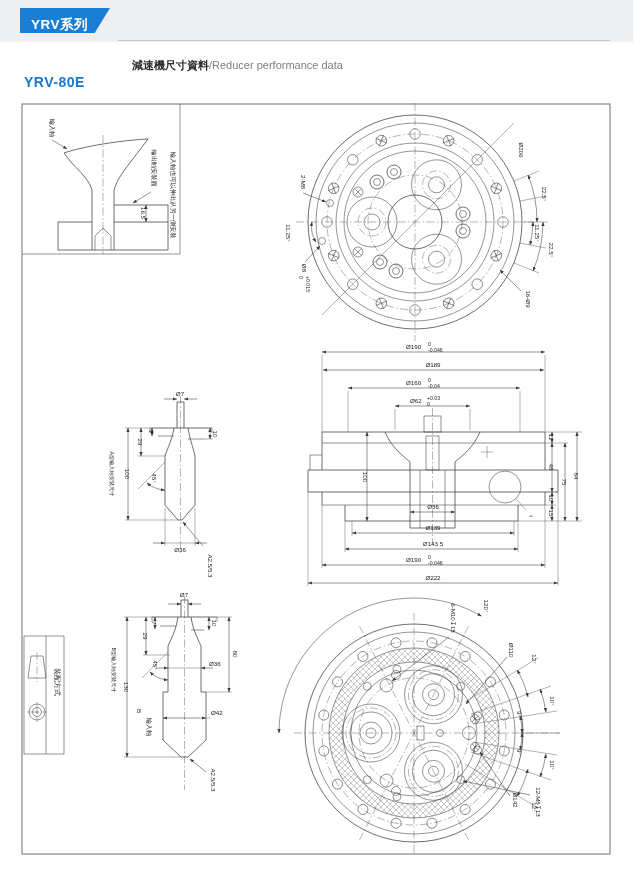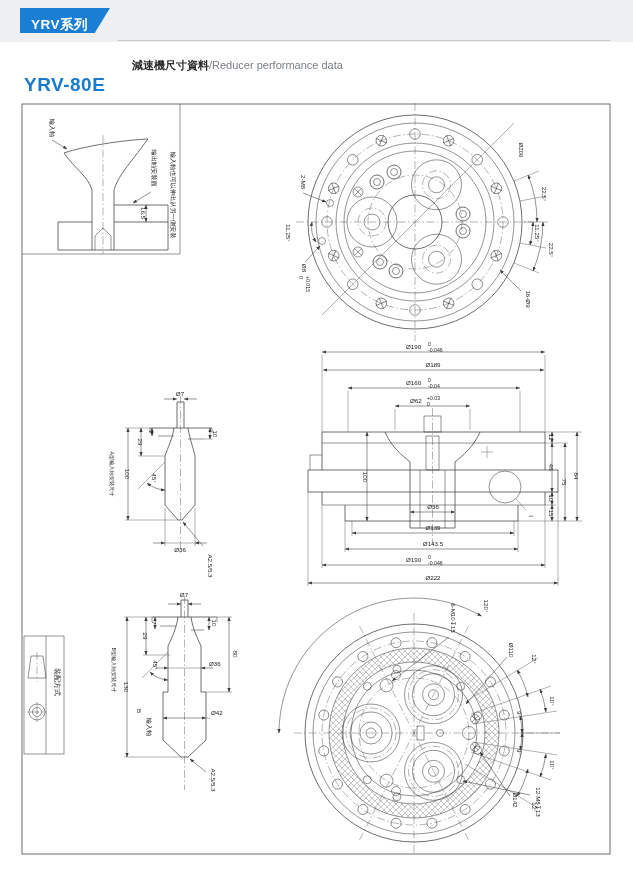--- a/index.html
+++ b/index.html
@@ -6,21 +6,21 @@
   body{width:633px;height:871px;position:relative;overflow:hidden;
        font-family:"Liberation Sans",sans-serif;}
   .header-band{position:absolute;left:0;top:0;width:633px;height:42px;background:#edeff2;}
   .series-tag{position:absolute;left:20px;top:8px;width:90px;height:25px;background:#1a7fd4;
       clip-path:polygon(0 0,100% 0,83% 100%,0 100%);color:#fff;font-size:13.5px;font-weight:bold;
       line-height:33px;padding-left:11px;box-sizing:border-box;letter-spacing:.5px;}
   .subtitle{position:absolute;left:132px;top:22px;font-size:11px;white-space:nowrap;margin-top:36px;}
   .subtitle .zh{color:#2b2b2b;font-weight:bold;}
   .subtitle .en{color:#7a7f84;font-weight:normal;}
   .header-underline{position:absolute;left:118px;top:40px;width:492px;height:1px;background:#c6cacd;}
-  .page-title{position:absolute;left:24px;top:74px;font-size:19px;font-weight:bold;color:#1879cf;letter-spacing:.5px;}
+  .page-title{position:absolute;left:24px;top:74px;font-size:14px;font-weight:bold;color:#1879cf;letter-spacing:.5px;}
   svg{position:absolute;left:0;top:0;}
   .s{stroke:#3d3d3d;stroke-width:.75;fill:none;}
   .thin{stroke-width:.55;}
   .cl{stroke:#6a6a6a;stroke-width:.5;fill:none;stroke-dasharray:8 2.5 1.5 2.5;}
   .ex{stroke:#555;stroke-width:.45;fill:none;}
   .dm{stroke:#3d3d3d;stroke-width:.55;fill:none;marker-start:url(#ar);marker-end:url(#ar);}
   .dm1{stroke:#3d3d3d;stroke-width:.55;fill:none;marker-end:url(#ar);}
   text{font-family:"Liberation Sans",sans-serif;fill:#1e1e1e;}
   .t7{font-size:7px;} .t6{font-size:6.2px;} .t5{font-size:5.2px;} 
   .mid{text-anchor:middle;}

